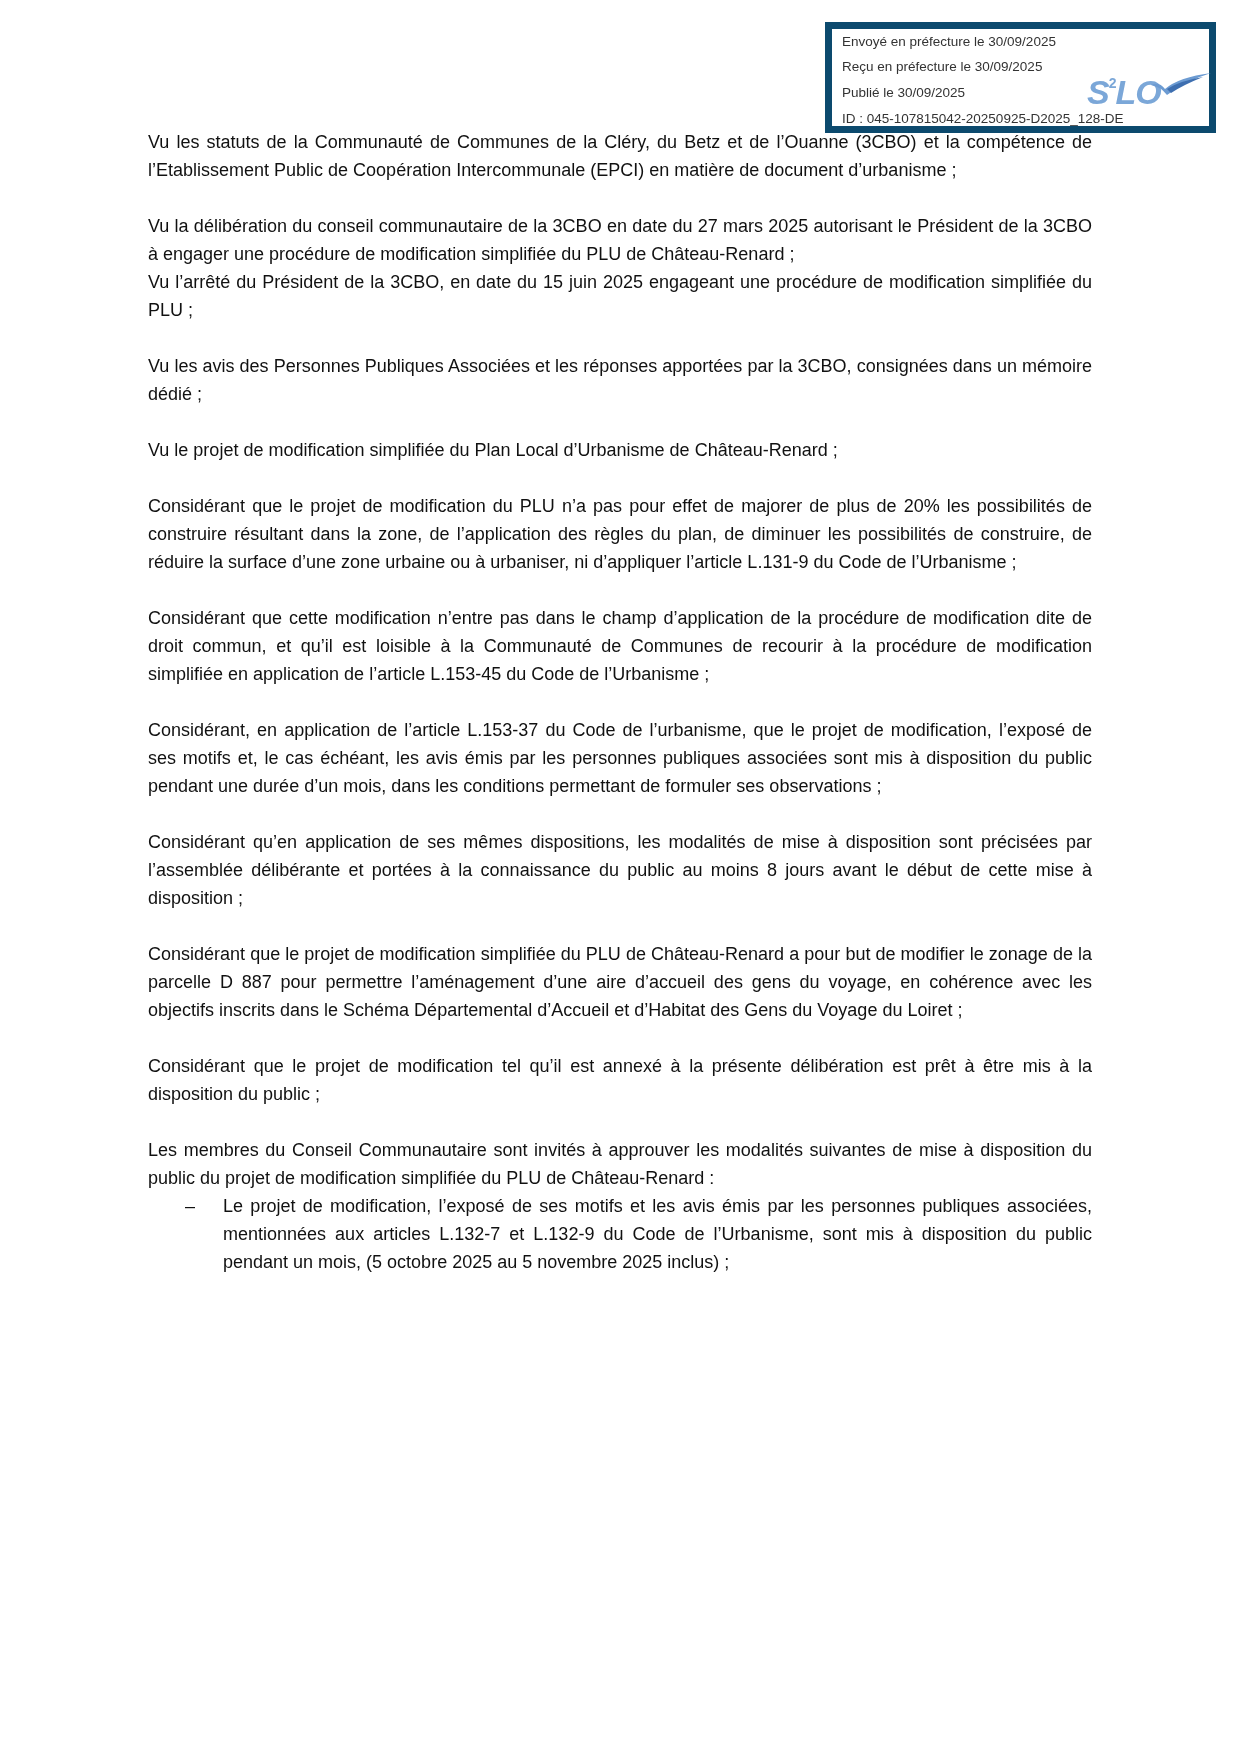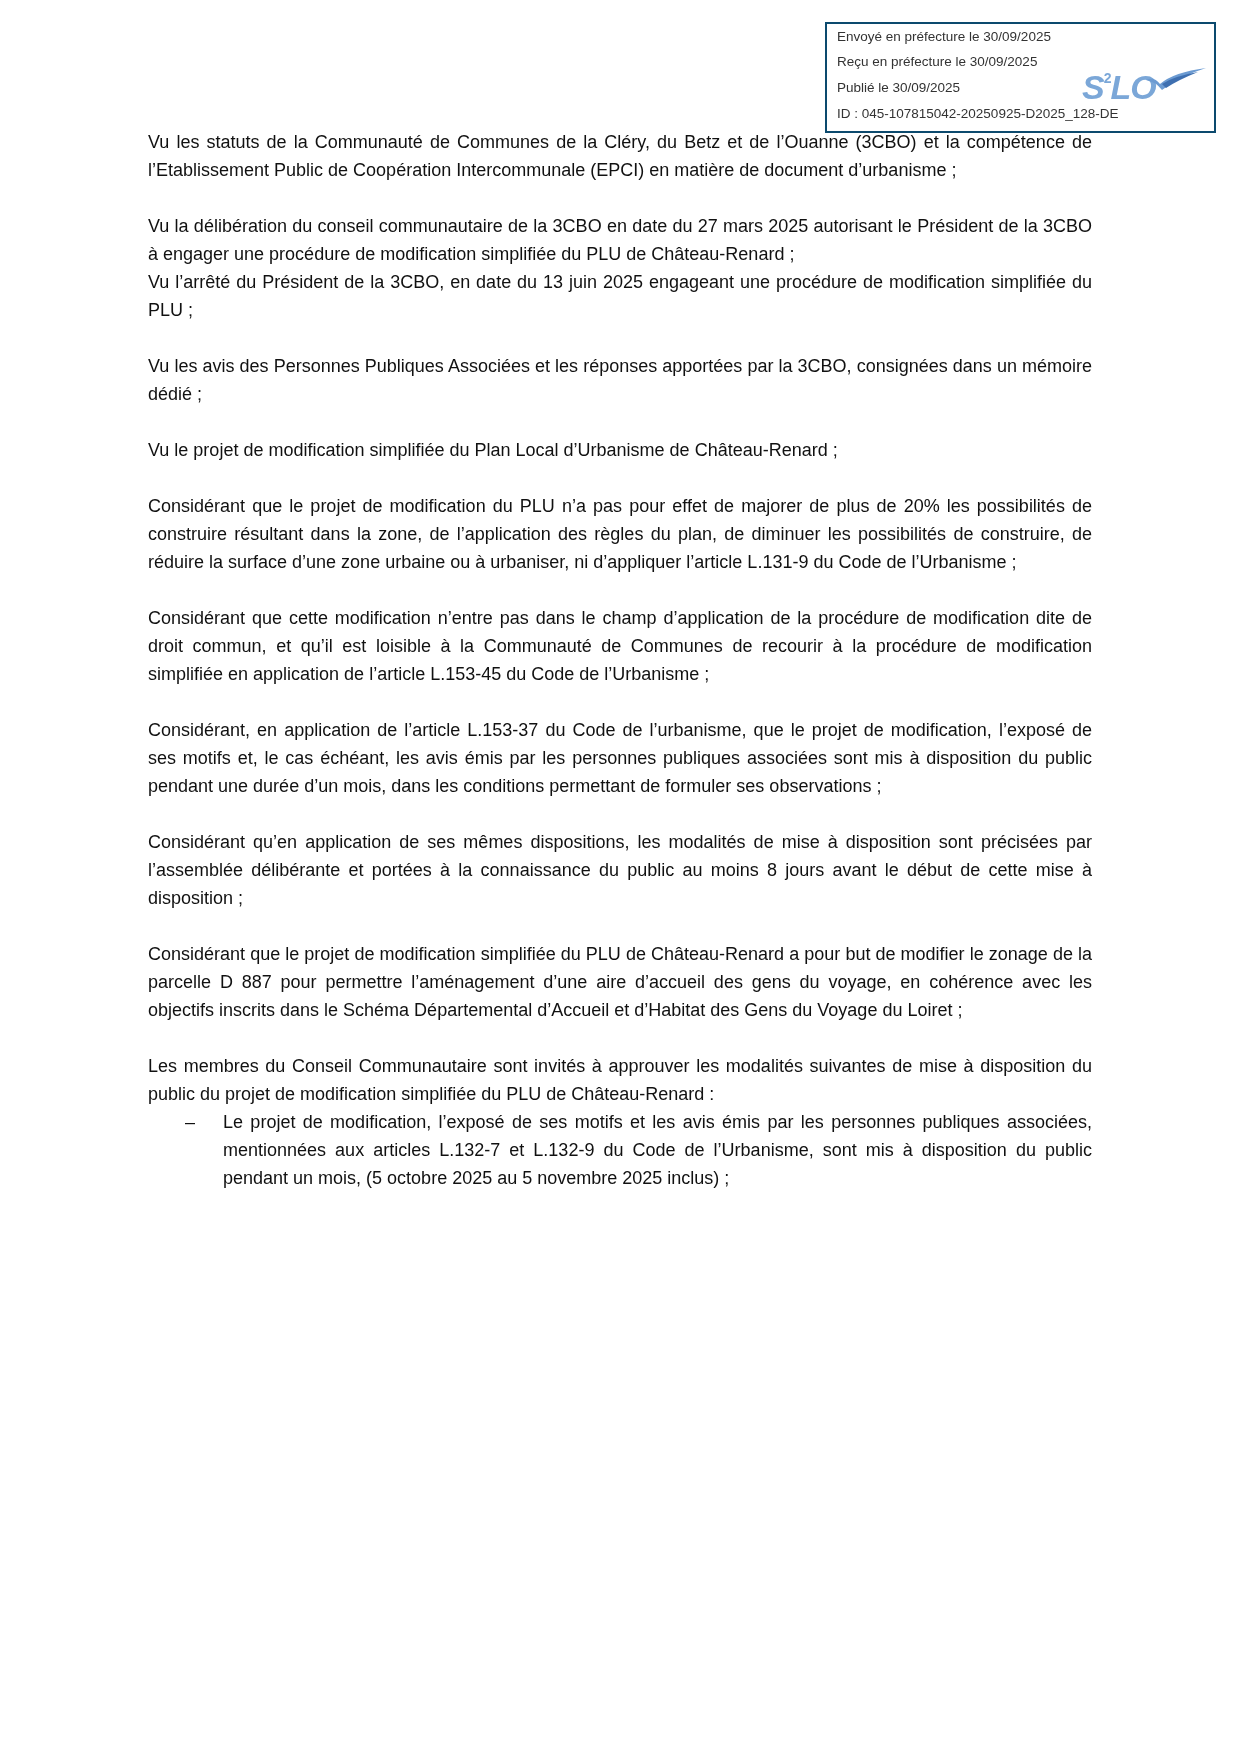--- a/index.html
+++ b/index.html
@@ -11,21 +11,21 @@
     font-size: 18px; line-height: 28px; color: #111;
     text-align: justify;
   }
   .para { margin: 0 0 28px 0; }
   .para.tight { margin-bottom: 0; }
   .bullets { list-style: none; margin: 0; padding: 0; }
   .bullet { position: relative; padding-left: 75px; text-align: justify; }
   .bullet .dash { position: absolute; left: 37px; top: 0; }
   .stamp {
     position: absolute; left: 825px; top: 22px; width: 391px; height: 111px;
-    border: 2px solid #0c4a6e; background: #fff; box-sizing: border-box;
+    border: 7px solid #0c4a6e; background: #fff; box-sizing: border-box;
     font-family: "Liberation Sans", sans-serif; font-size: 13.5px; color: #333;
     z-index: 2;
   }
   .stamp-line { position: absolute; left: 10px; white-space: nowrap; }
   .logo { position: absolute; left: 255px; top: 34px; width: 125px; height: 40px; }
   .logo-text { position: absolute; left: 0; top: 0; font-family: "Liberation Sans", sans-serif;
     font-weight: bold; font-style: italic; font-size: 34px; color: #7ba7d8; letter-spacing: -1px; line-height: 40px; }
   .logo-text sup { font-size: 14px; vertical-align: 16px; font-style: normal; }
 </style>
 </head>
@@ -43,28 +43,29 @@
       <svg style="position:absolute;left:62px;top:8px" width="64" height="26" viewBox="0 0 64 26">
         <path d="M2 14 Q10 10 16 18 Q30 6 62 2 Q36 10 18 24 Q12 16 2 14 Z" fill="#6c9bd2"></path>
         <path d="M18 18 Q30 10 54 6 Q34 14 22 22 Z" fill="#3e6fb0"></path>
       </svg>
     </div>
   </div>
 
   <div class="body-text">
     <p class="para">Vu les statuts de la Communauté de Communes de la Cléry, du Betz et de l’Ouanne (3CBO) et la compétence de l’Etablissement Public de Coopération Intercommunale (EPCI) en matière de document d’urbanisme ;</p>
     <p class="para tight">Vu la délibération du conseil communautaire de la 3CBO en date du 27 mars 2025 autorisant le Président de la 3CBO à engager une procédure de modification simplifiée du PLU de Château-Renard ;</p>
-    <p class="para">Vu l’arrêté du Président de la 3CBO, en date du 13 juin 2025 engageant une procédure de modification simplifiée du PLU ;</p>
+    <p class="para">Vu l’arrêté du Président de la 3CBO, en date du 15 juin 2025 engageant une procédure de modification simplifiée du PLU ;</p>
     <p class="para">Vu les avis des Personnes Publiques Associées et les réponses apportées par la 3CBO, consignées dans un mémoire dédié ;</p>
     <p class="para">Vu le projet de modification simplifiée du Plan Local d’Urbanisme de Château-Renard ;</p>
     <p class="para">Considérant que le projet de modification du PLU n’a pas pour effet de majorer de plus de 20% les possibilités de construire résultant dans la zone, de l’application des règles du plan, de diminuer les possibilités de construire, de réduire la surface d’une zone urbaine ou à urbaniser, ni d’appliquer l’article L.131-9 du Code de l’Urbanisme ;</p>
     <p class="para">Considérant que cette modification n’entre pas dans le champ d’application de la procédure de modification dite de droit commun, et qu’il est loisible à la Communauté de Communes de recourir à la procédure de modification simplifiée en application de l’article L.153-45 du Code de l’Urbanisme ;</p>
     <p class="para">Considérant, en application de l’article L.153-37 du Code de l’urbanisme, que le projet de modification, l’exposé de ses motifs et, le cas échéant, les avis émis par les personnes publiques associées sont mis à disposition du public pendant une durée d’un mois, dans les conditions permettant de formuler ses observations ;</p>
     <p class="para">Considérant qu’en application de ses mêmes dispositions, les modalités de mise à disposition sont précisées par l’assemblée délibérante et portées à la connaissance du public au moins 8 jours avant le début de cette mise à disposition ;</p>
     <p class="para">Considérant que le projet de modification simplifiée du PLU de Château-Renard a pour but de modifier le zonage de la parcelle D 887 pour permettre l’aménagement d’une aire d’accueil des gens du voyage, en cohérence avec les objectifs inscrits dans le Schéma Départemental d’Accueil et d’Habitat des Gens du Voyage du Loiret ;</p>
+    <p class="para">Considérant que le projet de modification tel qu’il est annexé à la présente délibération est prêt à être mis à la disposition du public ;</p>
     <p class="para tight">Les membres du Conseil Communautaire sont invités à approuver les modalités suivantes de mise à disposition du public du projet de modification simplifiée du PLU de Château-Renard :</p>
     <ul class="bullets">
       <li class="bullet">
         <span class="dash">–</span>
         <span>Le projet de modification, l’exposé de ses motifs et les avis émis par les personnes publiques associées, mentionnées aux articles L.132-7 et L.132-9 du Code de l’Urbanisme, sont mis à disposition du public pendant un mois, (5 octobre 2025 au 5 novembre 2025 inclus) ;</span>
       </li>
     </ul>
   </div>
 
 </div>

